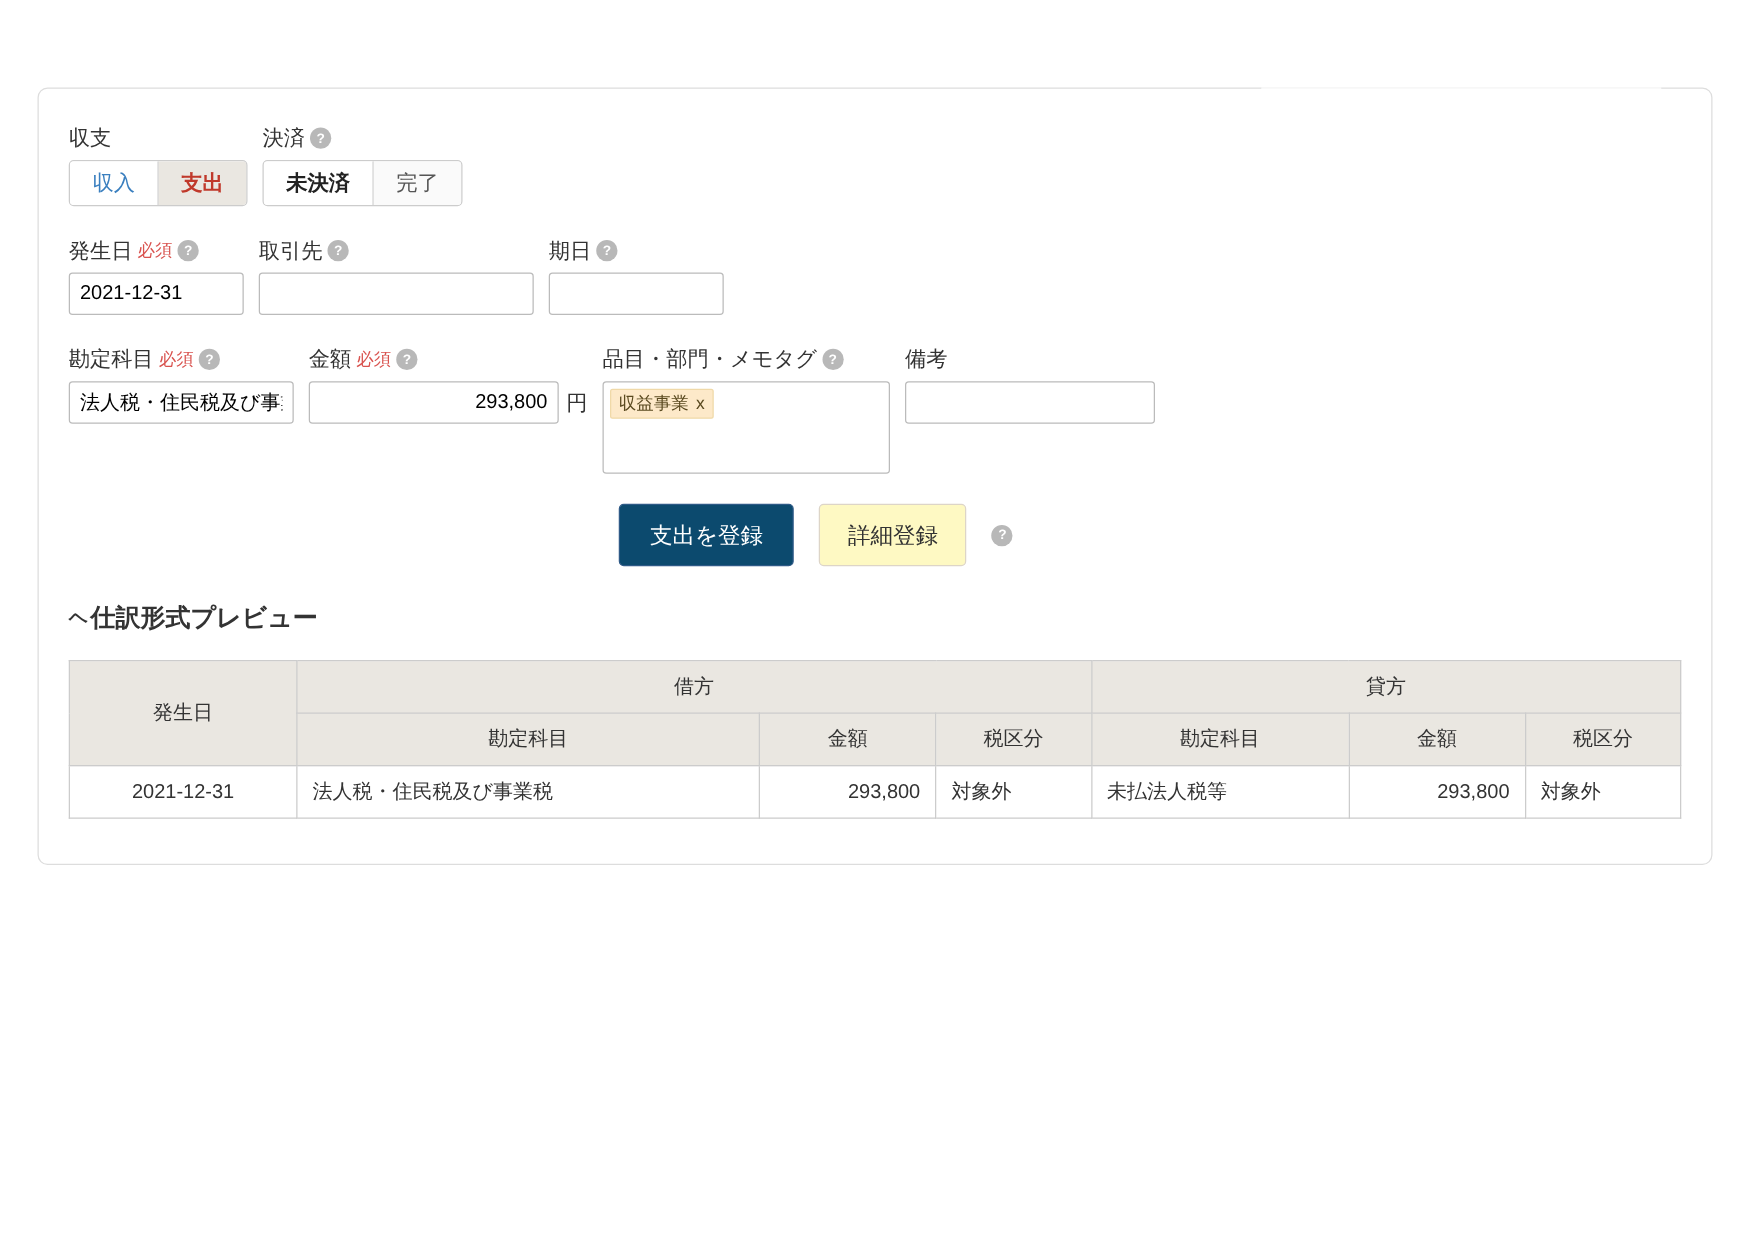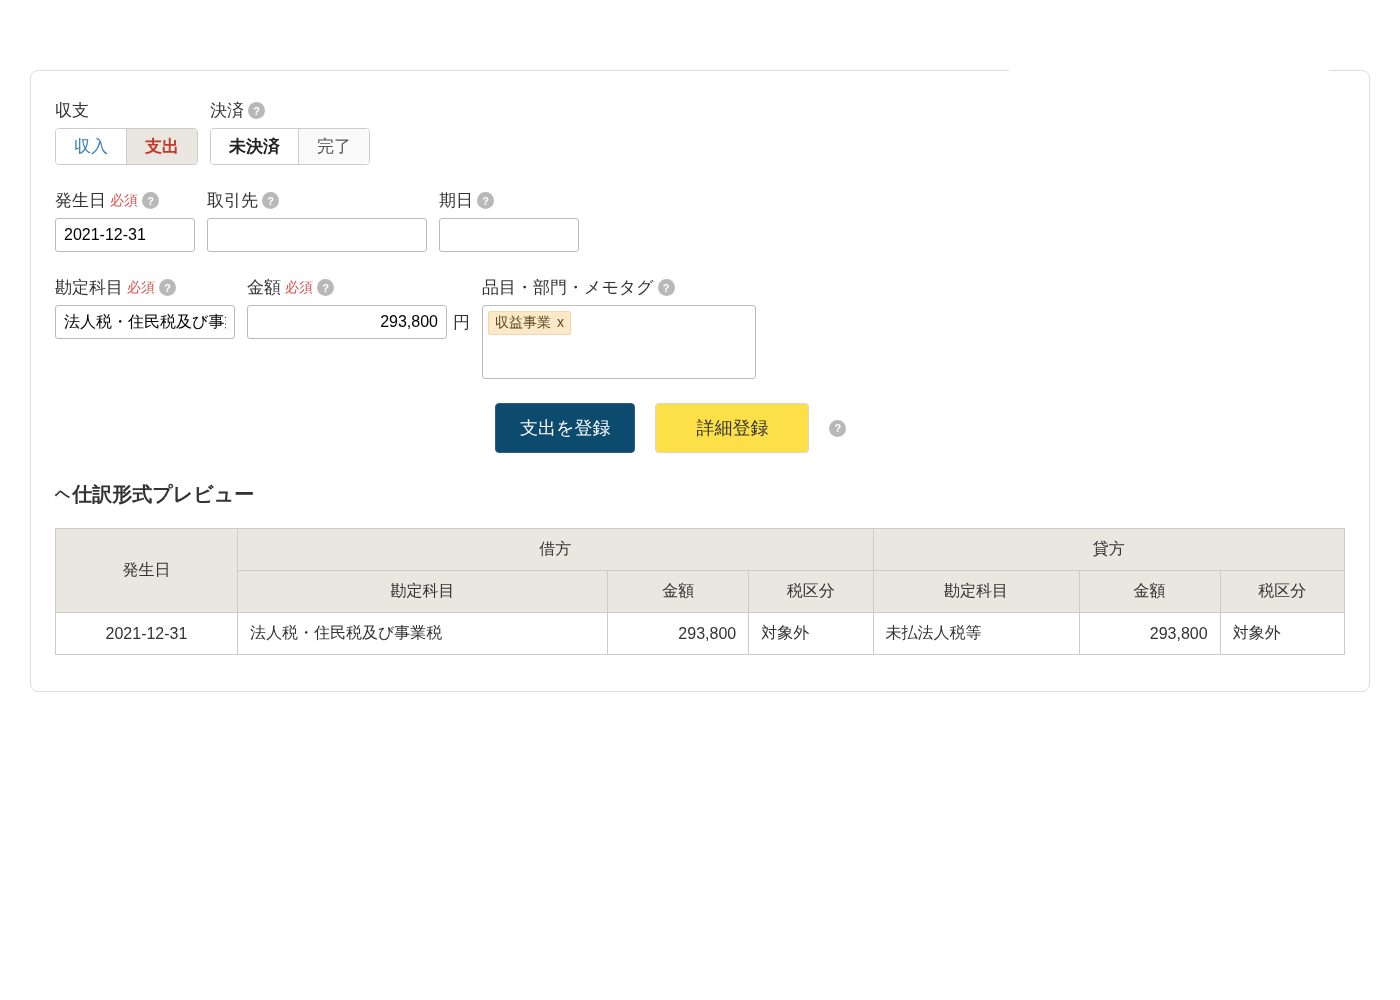--- a/index.html
+++ b/index.html
@@ -103,21 +103,21 @@
     .input-partner { width: 220px; }
     .input-due { width: 140px; }
     .input-account { width: 180px; }
     .input-amount { width: 200px; text-align: right; }
     .input-remarks { width: 200px; }
     .amount-wrap { display: flex; align-items: center; gap: 6px; }
     .yen { font-size: 17px; }
     .tag-box {
       border: 1px solid #bbb;
       border-radius: 3px;
-      width: 274px;
+      width: 230px;
       min-height: 74px;
       padding: 5px;
     }
     .tag {
       display: inline-block;
       background: #fde9c9;
       border: 1px solid #f0d9a8;
       border-radius: 2px;
       padding: 2px 6px;
       font-size: 14px;
@@ -135,25 +135,25 @@
     .btn-primary {
       background: #0c4a6e;
       color: #fff;
       border: 1px solid #2f5a87;
       border-radius: 4px;
       padding: 12px 24px;
       font-size: 18px;
       cursor: pointer;
     }
     .btn-secondary {
-      background: #fde047;
+      background: #fef9c3;
       color: #333;
       border: 1px solid #ddd5c8;
       border-radius: 4px;
-      padding: 12px 40px;
+      padding: 12px 22px;
       font-size: 18px;
       cursor: pointer;
     }
     .preview-title {
       font-size: 20px;
       font-weight: bold;
       margin: 18px 0 20px 0;
       display: flex;
       align-items: center;
       gap: 2px;
@@ -264,20 +264,26 @@
         <span class="help-icon">?</span>
       </div>
       <div class="tag-box">
         <span class="tag">
           <span>収益事業</span>
           <span class="tag-x">x</span>
         </span>
       </div>
     </div>
 
+    <div class="field">
+      <div class="label">
+        <span>備考</span>
+      </div>
+      <input type="text" class="input-remarks" value="" style="">
+    </div>
   </div>
 
   <div class="actions">
     <button class="btn-primary">支出を登録</button>
     <button class="btn-secondary">詳細登録</button>
     <span class="help-icon">?</span>
   </div>
 
   <div class="preview-title">
     <span class="chevron">ヘ</span>

